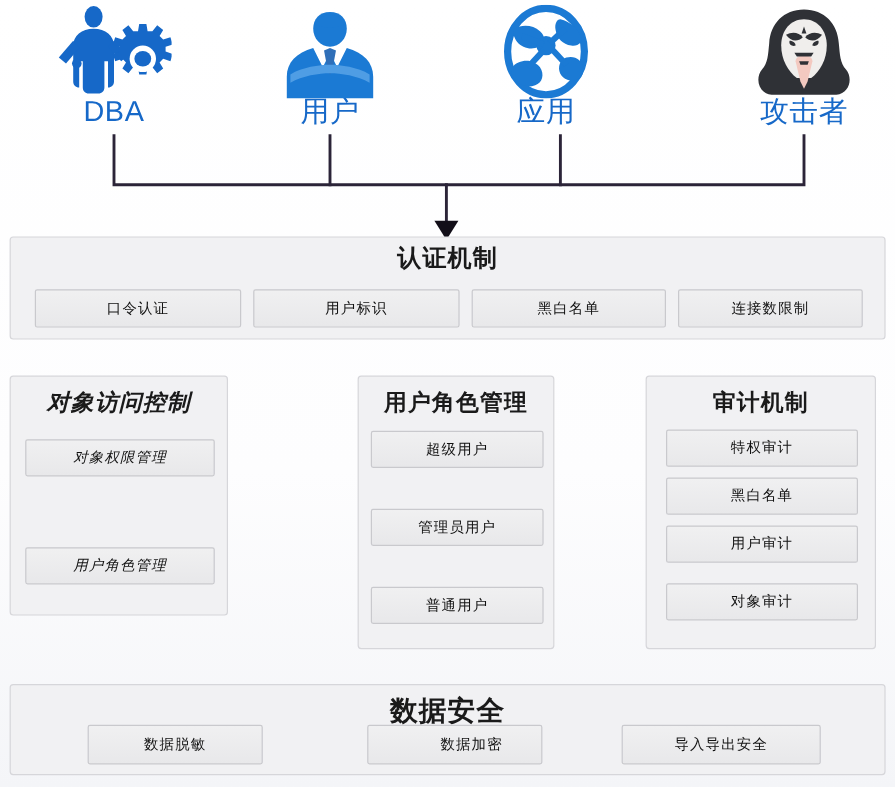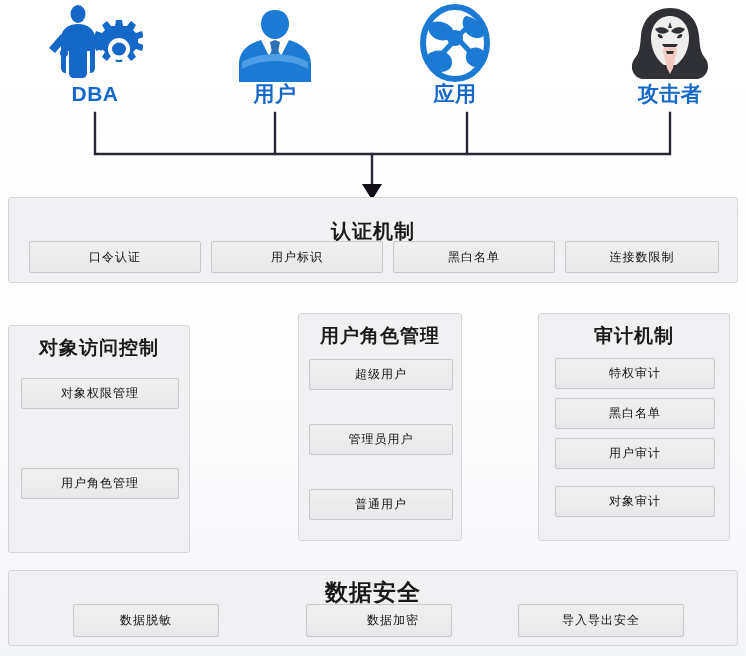--- a/index.html
+++ b/index.html
@@ -30,22 +30,22 @@
     text-align: center;
     top: 4px;
   }
   .actor .glyph {
     height: 78px;
     display: block;
     position: relative;
   }
   .actor .glyph svg { display: block; margin: 0 auto; }
   .actor .caption {
-    font-size: 21px;
-    font-weight: bold;
+    font-size: 24px;
+    font-weight: normal;
     color: #1668c8;
     letter-spacing: 0.5px;
     line-height: 24px;
     text-shadow: 0 1px 0 rgba(255,255,255,0.8);
   }
   .actor.dba   { left: 30px; }
   .actor.user  { left: 210px; }
   .actor.app   { left: 390px; }
   .actor.atk   { left: 605px; }
 
@@ -87,25 +87,25 @@
     color: #111111;
     letter-spacing: 1px;
     font-family: "Liberation Sans", "DejaVu Sans", sans-serif;
     background-image: linear-gradient(180deg, #f0f0f1 0%, #e8e8ea 100%);
   }
 
   
   #auth {
     left: 8px; top: 197px; width: 730px; height: 86px;
   }
-  #auth .panel-title { margin-top: 20px; font-size: 20px; }
+  #auth .panel-title { margin-top: 4px; font-size: 20px; }
   #auth .chip { top: 43px; height: 32px; }
 
   
-  #col-access  { left: 8px;   top: 325px; width: 182px; height: 228px; }
+  #col-access  { left: 8px;   top: 313px; width: 182px; height: 200px; font-style: italic; }
   #col-roles   { left: 298px; top: 313px; width: 164px; height: 228px; }
   #col-audit   { left: 538px; top: 313px; width: 192px; height: 228px; }
   .col .panel-title { margin-top: 9px; }
   .col .chip { height: 31px; }
 
   
   #datasec { left: 8px; top: 570px; width: 730px; height: 76px; }
   #datasec .panel-title { margin-top: 6px; font-size: 23px; }
   #datasec .chip { top: 33px; height: 33px; }
 </style>

